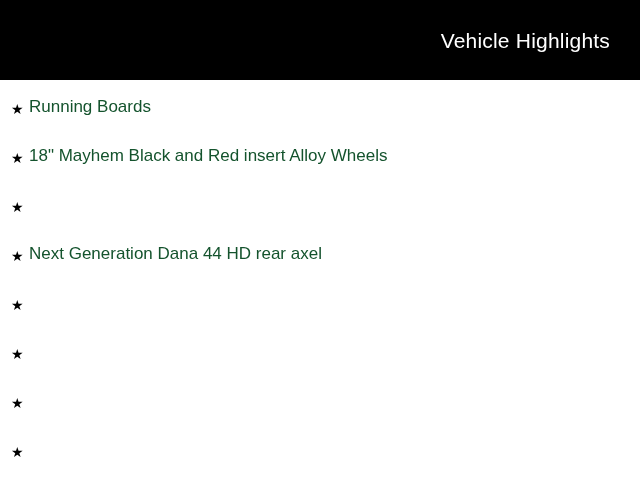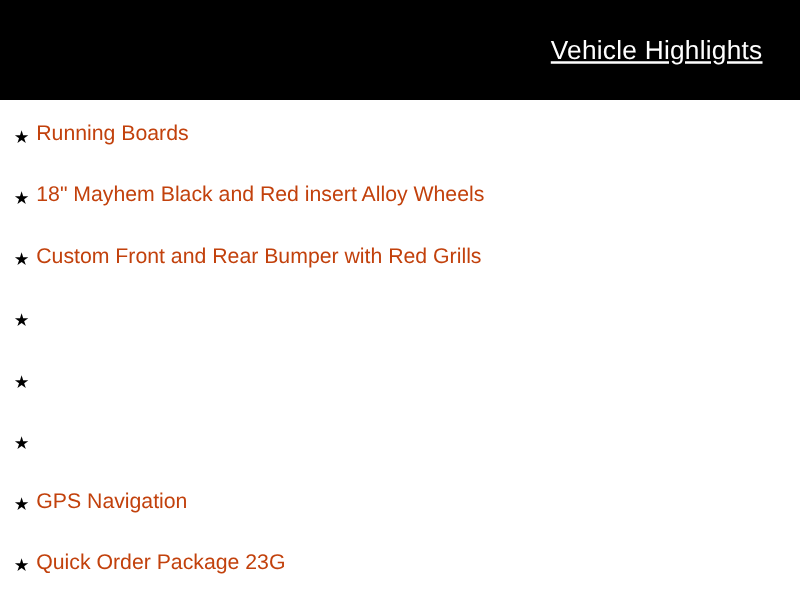--- a/index.html
+++ b/index.html
@@ -31,21 +31,20 @@
     box-sizing: border-box;
     padding-right: 30px;
   }
   .header-title {
     color: #ffffff;
     font-size: 21px;
     font-weight: normal;
     letter-spacing: 0.2px;
     line-height: 1;
     white-space: nowrap;
-    text-decoration: underline;
   }
   .highlights-list {
     list-style: none;
     margin: 0;
     padding: 0;
     padding-top: 14px;
   }
   .highlight-item {
     display: flex;
     align-items: flex-start;
@@ -57,21 +56,21 @@
     flex: 0 0 auto;
     width: 18px;
     color: #000000;
     font-size: 14px;
     line-height: 24px;
     text-align: left;
     padding-top: 3px;
   }
   .item-label {
     flex: 1 1 auto;
-    color: #c2410c;
+    color: #14532d;
     font-size: 17px;
     line-height: 24px;
     padding-top: 1px;
     white-space: nowrap;
   }
 </style>
 </head>
 <body>
 
 <div class="page">
@@ -87,40 +86,38 @@
       <span class="item-label">Running Boards</span>
     </li>
 
     <li class="highlight-item">
       <span class="bullet-star">★</span>
       <span class="item-label">18" Mayhem Black and Red insert Alloy Wheels</span>
     </li>
 
     <li class="highlight-item">
       <span class="bullet-star">★</span>
-      <span class="item-label">Custom Front and Rear Bumper with Red Grills</span>
+    </li>
+
+    <li class="highlight-item">
+      <span class="bullet-star">★</span>
+      <span class="item-label">Next Generation Dana 44 HD rear axel</span>
     </li>
 
     <li class="highlight-item">
       <span class="bullet-star">★</span>
     </li>
 
     <li class="highlight-item">
       <span class="bullet-star">★</span>
     </li>
 
     <li class="highlight-item">
       <span class="bullet-star">★</span>
     </li>
 
     <li class="highlight-item">
       <span class="bullet-star">★</span>
-      <span class="item-label">GPS Navigation</span>
-    </li>
-
-    <li class="highlight-item">
-      <span class="bullet-star">★</span>
-      <span class="item-label">Quick Order Package 23G</span>
     </li>
 
   </ul>
 
 </div>
 
 </body></html>

